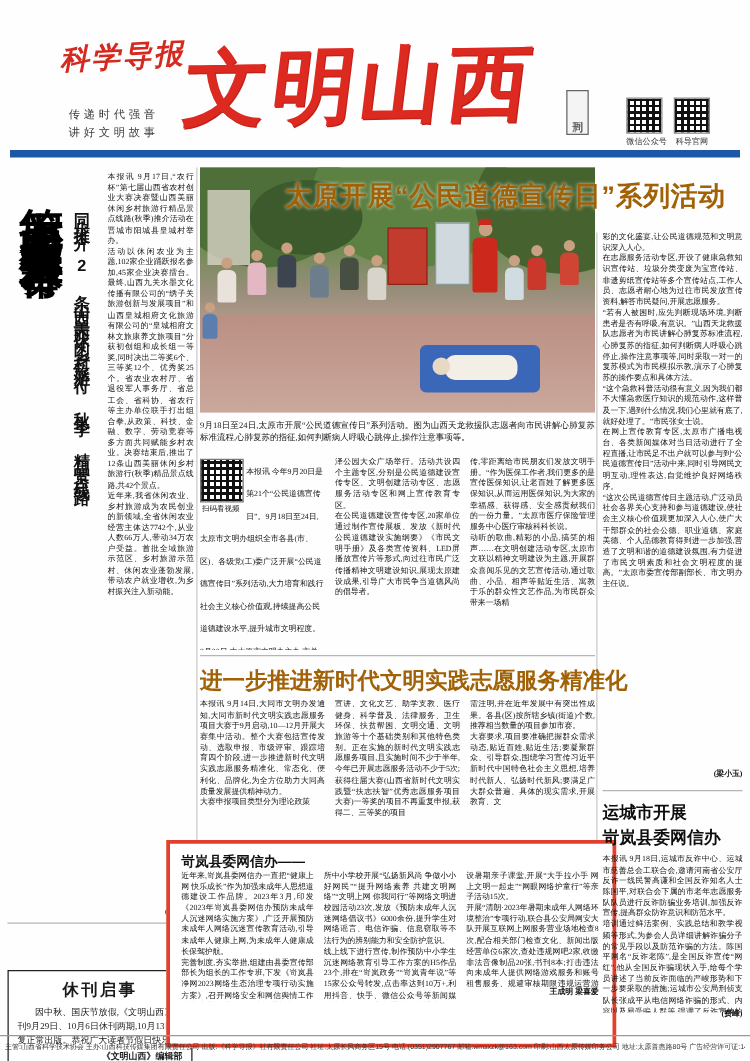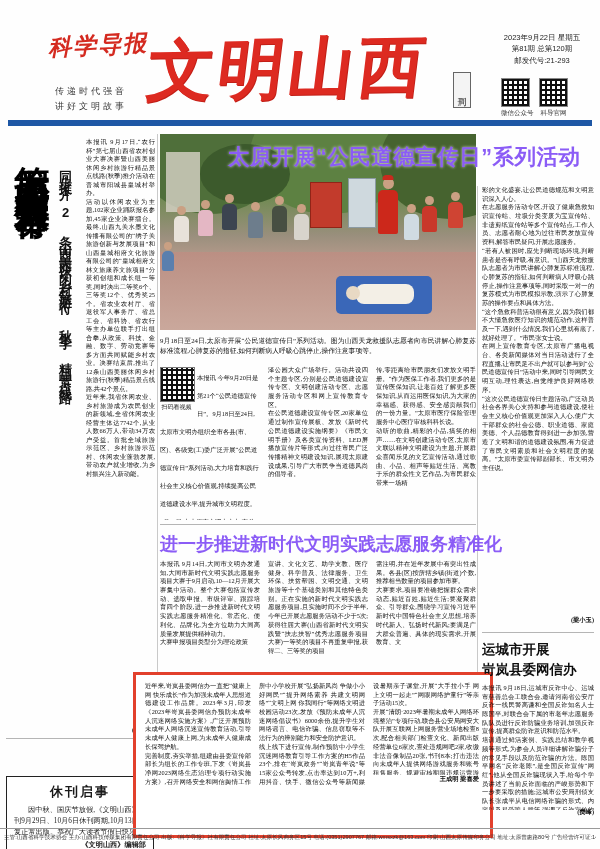--- a/index.html
+++ b/index.html
@@ -30,21 +30,21 @@
   .v-sub{writing-mode:vertical-rl;text-orientation:upright;font-family:"Liberation Sans",sans-serif;
          font-weight:bold;font-size:13px;letter-spacing:6px;color:#111;}
   .small-body{font-size:6.3px;line-height:1.35;text-align:justify;white-space:pre-line;color:#111;}
   .byline{font-weight:bold;}
   
   .notice-box{border:1px solid #222;padding:6px 7px;background:#fff;}
   .notice-title{font-family:"Liberation Sans",sans-serif;font-weight:bold;font-size:13px;text-align:center;letter-spacing:2px;}
   .notice-body{font-size:7.2px;line-height:1.5;text-align:justify;margin-top:4px;text-indent:14px;}
   .notice-sign{font-size:7.2px;font-weight:bold;text-align:right;margin-top:3px;}
   
-  .h-big{font-family:"Liberation Sans",sans-serif;font-weight:900;color:#8b5cf6;white-space:nowrap;}
+  .h-big{font-family:"Liberation Sans",sans-serif;font-weight:900;color:#a16207;white-space:nowrap;}
   
   .photo{background:linear-gradient(180deg,#8fa06f 0%,#6c8a4e 30%,#9a8f7d 52%,#c4a093 70%,#c9a79b 100%);overflow:hidden;}
   .blob{position:absolute;border-radius:50%;}
   .person{position:absolute;}
   .person .pv-head{width:9px;height:9px;border-radius:50%;background:#caa083;margin:0 auto;}
   .person .pv-body{width:15px;height:26px;border-radius:5px 5px 2px 2px;margin-top:1px;}
   .cap{position:absolute;width:11px;height:5px;border-radius:4px 4px 0 0;background:#c92a1e;left:50%;transform:translateX(-50%);top:-3px;}
   .mat{position:absolute;background:#3a67b8;border-radius:5px;}
   .dummy-body{position:absolute;background:#f3efe6;border-radius:8px;}
   .dummy-head{position:absolute;background:#e8d9c4;border-radius:50%;}
@@ -75,25 +75,20 @@
     <div class="logo-title">科学导报</div>
   </div>
   <div class="abs logo-slogan" style="left:55px;top:84px;white-space:pre-line;">传递时代强音
 讲好文明故事</div>
 
   <div class="abs" style="left:118px;top:24px;width:340px;text-align:center;">
     <div class="paper-title">文明山西</div>
   </div>
   <div class="abs seal" style="left:453px;top:72px;">周刊</div>
 
-  <div class="abs head-info" style="left:492px;top:32px;width:100px;">
-    <div>2023年9月22日 星期五</div>
-    <div>第81期 总第120期</div>
-    <div>邮发代号:21-293</div>
-  </div>
   <div class="abs" style="left:501px;top:78px;">
     <div class="qr"></div>
     <div class="qr-label">微信公众号</div>
   </div>
   <div class="abs" style="left:539px;top:78px;">
     <div class="qr"></div>
     <div class="qr-label">科导官网</div>
   </div>
 
   <div class="abs blue-bar" style="left:8px;top:120px;width:584px;"></div>
@@ -202,20 +197,21 @@
   <div class="abs hrule" style="left:160px;top:524px;width:316px;"></div>
 
   <div class="abs h-big" style="left:160px;top:532px;font-size:18px;letter-spacing:0;">进一步推进新时代文明实践志愿服务精准化</div>
   <div class="abs col-txt" style="left:160px;top:560px;width:100px;height:104px;overflow:hidden;">本报讯 9月14日,大同市文明办发通知,大同市新时代文明实践志愿服务项目大赛于9月启动,10—12月开展大赛集中活动。整个大赛包括宣传发动、选取申报、市级评审、跟踪培育四个阶段,进一步推进新时代文明实践志愿服务精准化、常态化、便利化、品牌化,为全方位助力大同高质量发展提供精神动力。
 大赛申报项目类型分为理论政策</div>
   <div class="abs col-txt" style="left:268px;top:560px;width:100px;height:104px;overflow:hidden;">宣讲、文化文艺、助学支教、医疗健身、科学普及、法律服务、卫生环保、扶贫帮困、文明交通、文明旅游等十个基础类别和其他特色类别。正在实施的新时代文明实践志愿服务项目,且实施时间不少于半年,今年已开展志愿服务活动不少于5次;获得往届大赛(山西省新时代文明实践暨“扶志扶智”优秀志愿服务项目大赛)一等奖的项目不再重复申报,获得二、三等奖的项目</div>
   <div class="abs col-txt" style="left:376px;top:560px;width:100px;height:104px;overflow:hidden;">需注明,并在近年发展中有突出性成果。各县(区)按所辖乡镇(街道)个数,推荐相当数量的项目参加市赛。
 大赛要求,项目要准确把握群众需求动态,贴近百姓,贴近生活;要凝聚群众、引导群众,围绕学习宣传习近平新时代中国特色社会主义思想,培养时代新人、弘扬时代新风;要满足广大群众普遍、具体的现实需求,开展教育、文</div>
 
   <div class="abs red-box" style="left:133px;top:672px;width:336px;height:148px;">
+    <div class="kicker">岢岚县委网信办——</div>
     <div style="position:relative;height:104px;overflow:hidden;">
       <div class="col-txt" style="position:absolute;left:0;top:0;width:106px;height:104px;overflow:hidden;">近年来,岢岚县委网信办一直把“健康上网 快乐成长”作为加强未成年人思想道德建设工作品牌。2023年3月,印发《2023年岢岚县委网信办预防未成年人沉迷网络实施方案》,广泛开展预防未成年人网络沉迷宣传教育活动,引导未成年人健康上网,为未成年人健康成长保驾护航。
 完善制度,夯实举措,组建由县委宣传部部长为组长的工作专班,下发《岢岚县净网2023网络生态治理专项行动实施方案》,召开网络安全和网信舆情工作会议,完善未成年人保护管理制度。
 开展网络文明进校园活动,联合县教科体育局、公安局等单位深入19</div>
       <div class="col-txt" style="position:absolute;left:114px;top:0;width:106px;height:104px;overflow:hidden;">所中小学校开展“弘扬新风尚 争做小小好网民”“提升网络素养 共建文明网络”“文明上网 你我同行”等网络文明进校园活动23次,发放《预防未成年人沉迷网络倡议书》6000余份,提升学生对网络谣言、电信诈骗、信息窃取等不法行为的辨别能力和安全防护意识。
 线上线下进行宣传,制作预防中小学生沉迷网络教育引导工作方案的H5作品23个,排在“岢岚政务”“岢岚青年说”等15家公众号转发,点击率达到10万+,利用抖音、快手、微信公众号等新闻媒体推出网络教育专题片、微视宣传32次,深入社区为未成年人活动室,新时代文明实践中心等阵地,开</div>
       <div class="col-txt" style="position:absolute;left:228px;top:0;width:106px;height:93px;overflow:hidden;">设暑期亲子课堂,开展“大手拉小手 网上文明一起走”“网眼网络护童行”等亲子活动15次。
 开展“清朗·2023年暑期未成年人网络环境整治”专项行动,联合县公安局网安大队开展互联网上网服务营业场地检查8次,配合相关部门检查文化、新闻出版经营单位6家次,查处违规网吧2家,收缴非法音像制品20张,书刊8本;打击违法向未成年人提供网络游戏服务和账号租售服务、规避审核期限违规运营游戏、文学作品引流非法网站等行为13次,规范管理游戏账号头像昵称173个,不良评论316条,清理非法游戏产品37个。</div>
       <div class="col-txt byline" style="position:absolute;left:228px;top:93px;width:106px;text-align:right;">王成明 梁喜爱</div>
     </div>

